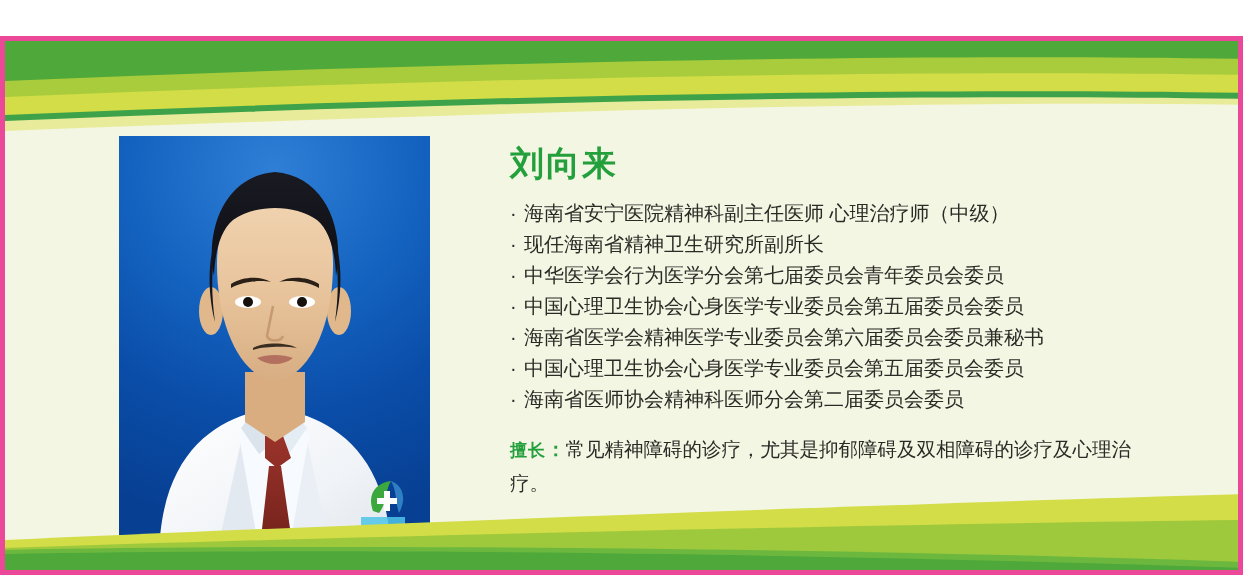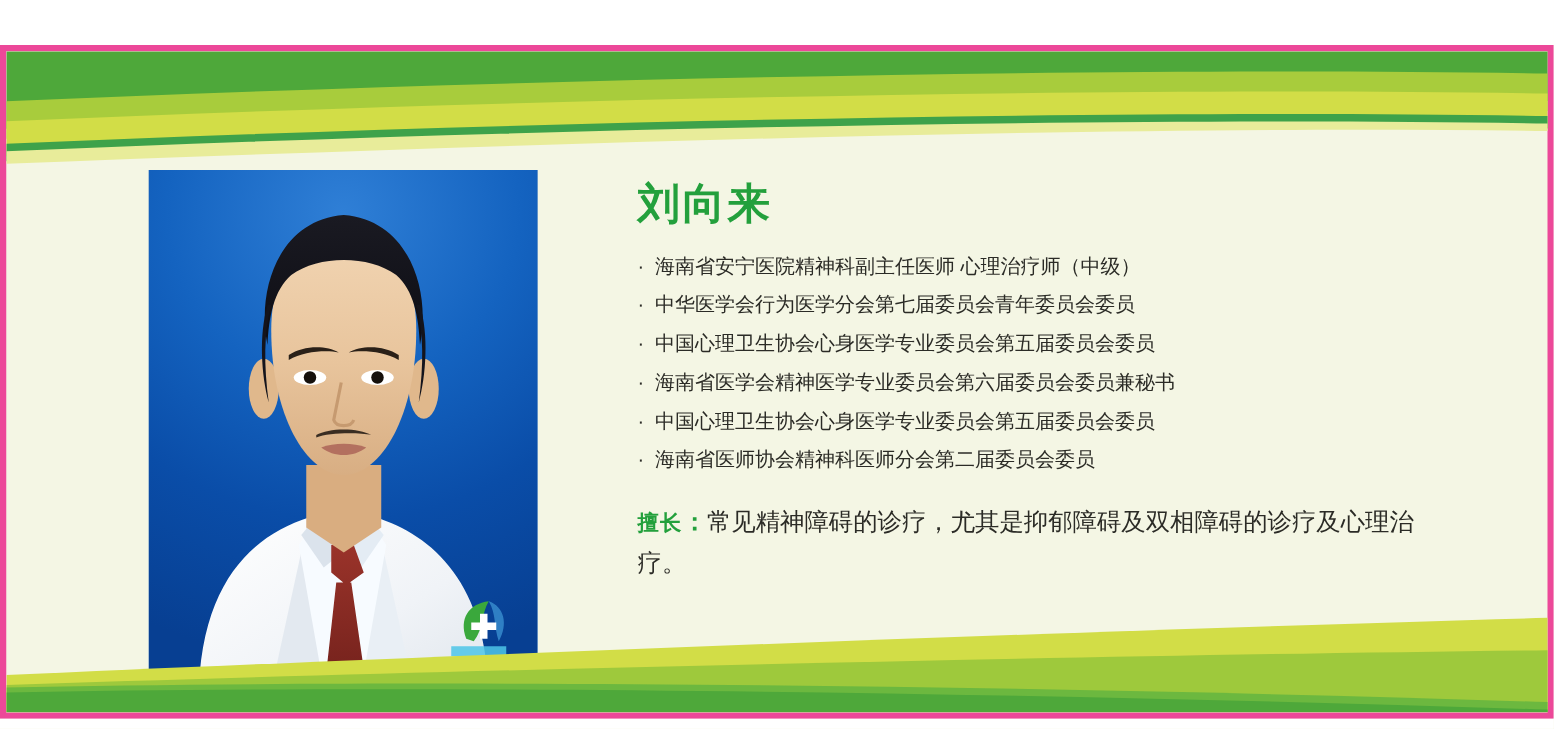--- a/index.html
+++ b/index.html
@@ -65,21 +65,21 @@
     letter-spacing: 2px;
     line-height: 1.1;
     margin: 0 0 16px 0;
   }
   .cred-list {
     list-style: none;
     margin: 0;
     padding: 0;
   }
   .cred-list li {
-    font-size: 16px;
+    font-size: 20px;
     color: #2b2b26;
     line-height: 31px;
     white-space: nowrap;
   }
   .cred-list li .dot {
     display: inline-block;
     width: 14px;
     color: #2b2b26;
   }
   .specialty {
@@ -190,20 +190,23 @@
   </div>
 
   <div class="info">
     <h1 class="doctor-name">刘向来</h1>
 
     <ul class="cred-list">
       <li>
         <span class="dot">·</span><span>海南省安宁医院精神科副主任医师 心理治疗师（中级）</span>
       </li>
       <li>
+        <span class="dot">·</span><span>现任海南省精神卫生研究所副所长</span>
+      </li>
+      <li>
         <span class="dot">·</span><span>中华医学会行为医学分会第七届委员会青年委员会委员</span>
       </li>
       <li>
         <span class="dot">·</span><span>中国心理卫生协会心身医学专业委员会第五届委员会委员</span>
       </li>
       <li>
         <span class="dot">·</span><span>海南省医学会精神医学专业委员会第六届委员会委员兼秘书</span>
       </li>
       <li>
         <span class="dot">·</span><span>中国心理卫生协会心身医学专业委员会第五届委员会委员</span>

